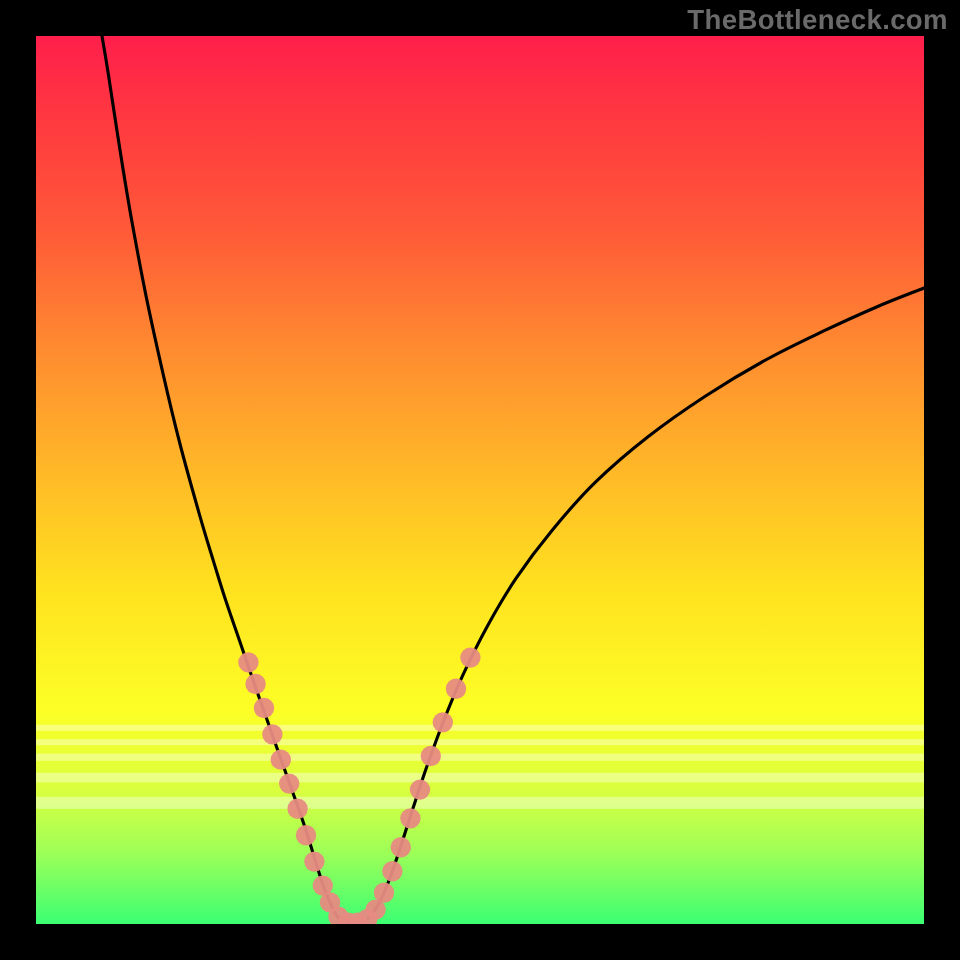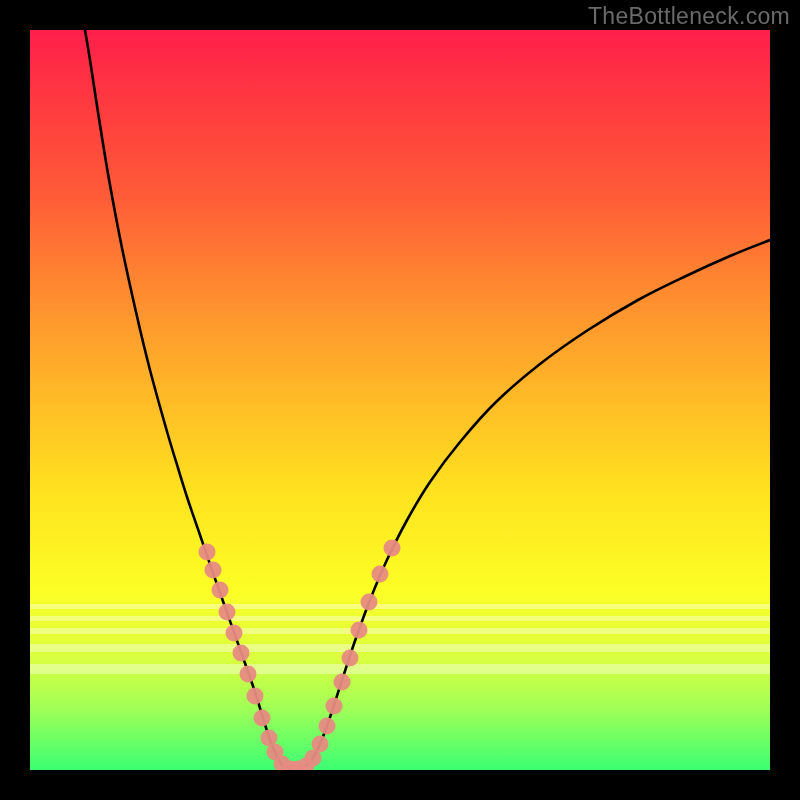--- a/index.html
+++ b/index.html
@@ -51,20 +51,21 @@
     background: rgba(255,255,255,0.38);
   }
   .watermark {
     position: absolute;
     top: 3px;
     right: 10px;
     color: #6a6a6a;
     font-size: 23px;
     letter-spacing: 0.3px;
     user-select: none;
+    font-weight: bold;
   }
   svg.curves {
     position: absolute;
     left: 0;
     top: 0;
   }
   .dot {
     fill: #e78b82;
     fill-opacity: 0.95;
   }

